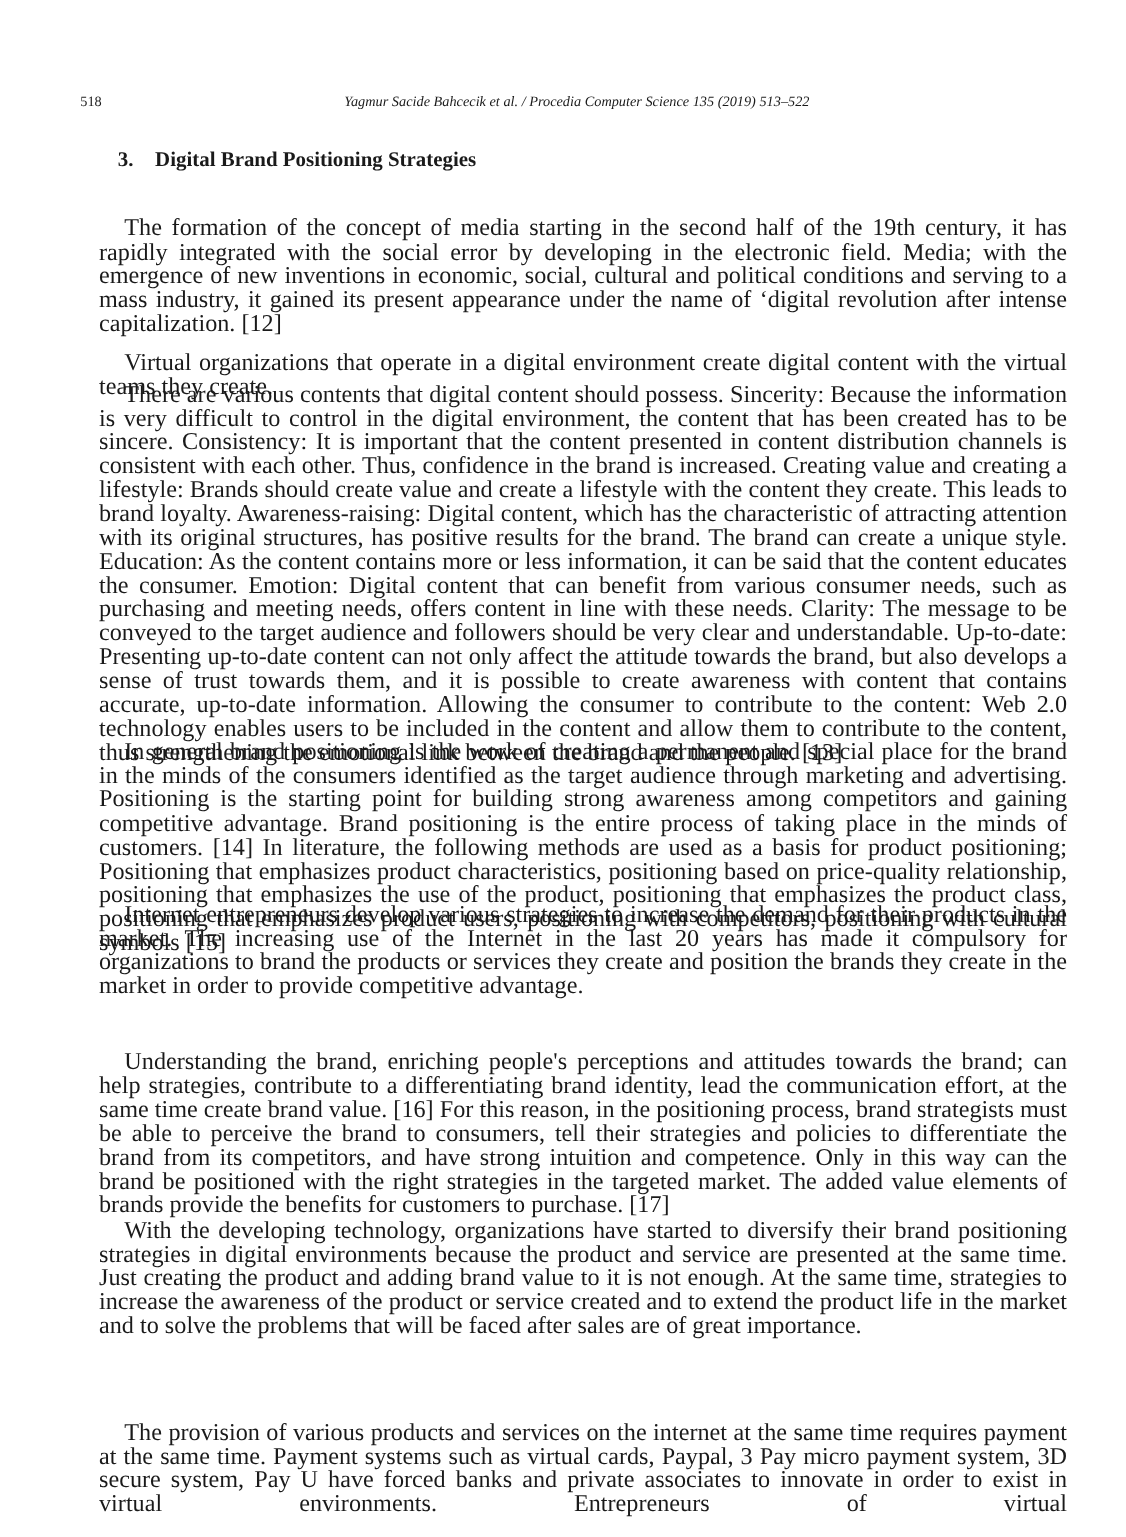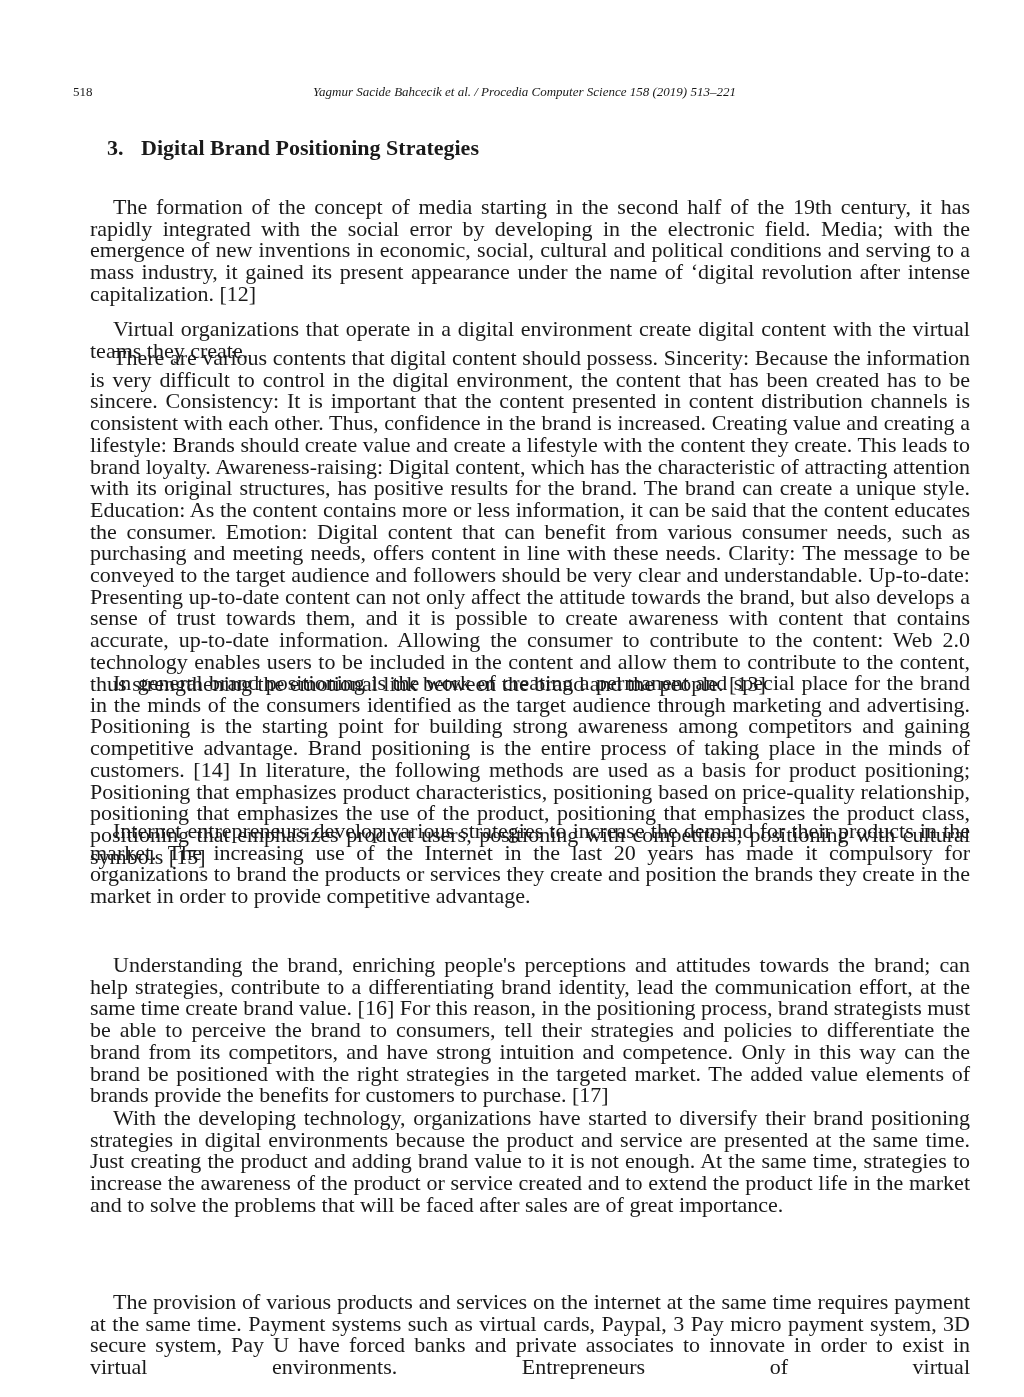--- a/index.html
+++ b/index.html
@@ -32,21 +32,21 @@
     .journal-citation {
       position: absolute;
       left: 240px;
       top: 0;
       font-style: italic;
     }
     .section-heading {
       position: absolute;
       top: 135px;
       left: 107px;
-      font-size: 22px;
+      font-size: 19px;
       font-weight: bold;
       margin: 0;
     }
     .section-heading .num {
       display: inline-block;
       width: 34px;
     }
     .body-text {
       position: absolute;
       left: 73px;
@@ -59,21 +59,21 @@
     }
     .body-text.last-justify {
       text-align-last: justify;
     }
   </style>
 </head>
 <body>
 
 <div class="running-header">
   <span class="page-number">518</span>
-  <span class="journal-citation">Yagmur Sacide Bahcecik  et al. / Procedia Computer Science 158 (2019) 513–221</span>
+  <span class="journal-citation">Yagmur Sacide Bahcecik  et al. / Procedia Computer Science 135 (2019) 513–522</span>
 </div>
 
 <h2 class="section-heading">
   <span class="num">3.</span><span>Digital Brand Positioning Strategies</span>
 </h2>
 
 <p class="body-text" style="top:179px;">The formation of the concept of media starting in the second half of the 19th century, it has rapidly integrated with the social error by developing in the electronic field. Media; with the emergence of new inventions in economic, social, cultural and political conditions and serving to a mass industry, it gained its present appearance under the name of ‘digital revolution after intense capitalization. [12]</p>
 <p class="body-text" style="top:301px;">Virtual organizations that operate in a digital environment create digital content with the virtual teams they create.</p>
 <p class="body-text" style="top:330px;">There are various contents that digital content should possess. Sincerity: Because the information is very difficult to control in the digital environment, the content that has been created has to be sincere. Consistency: It is important that the content presented in content distribution channels is consistent with each other. Thus, confidence in the brand is increased. Creating value and creating a lifestyle: Brands should create value and create a lifestyle with the content they create. This leads to brand loyalty. Awareness-raising: Digital content, which has the characteristic of attracting attention with its original structures, has positive results for the brand. The brand can create a unique style. Education: As the content contains more or less information, it can be said that the content educates the consumer. Emotion: Digital content that can benefit from various consumer needs, such as purchasing and meeting needs, offers content in line with these needs. Clarity: The message to be conveyed to the target audience and followers should be very clear and understandable. Up-to-date: Presenting up-to-date content can not only affect the attitude towards the brand, but also develops a sense of trust towards them, and it is possible to create awareness with content that contains accurate, up-to-date information. Allowing the consumer to contribute to the content: Web 2.0 technology enables users to be included in the content and allow them to contribute to the content, thus strengthening the emotional link between the brand and the people. [13]</p>
 <p class="body-text" style="top:655px;">In general brand positioning is the work of creating a permanent and special place for the brand in the minds of the consumers identified as the target audience through marketing and advertising. Positioning is the starting point for building strong awareness among competitors and gaining competitive advantage. Brand positioning is the entire process of taking place in the minds of customers. [14] In literature, the following methods are used as a basis for product positioning; Positioning that emphasizes product characteristics, positioning based on price-quality relationship, positioning that emphasizes the use of the product, positioning that emphasizes the product class, positioning that emphasizes product users, positioning with competitors, positioning with cultural symbols [15]</p>

